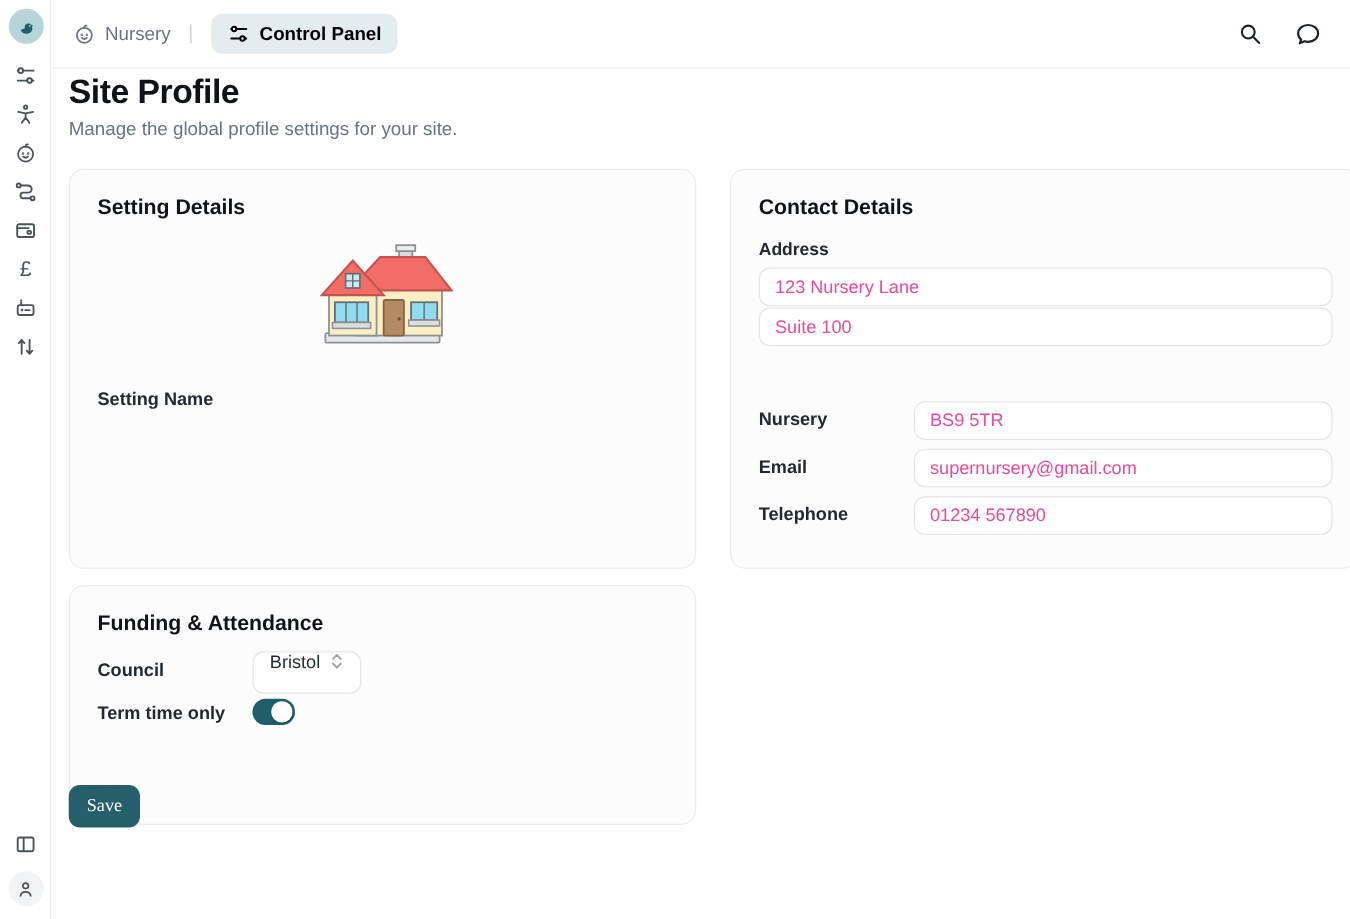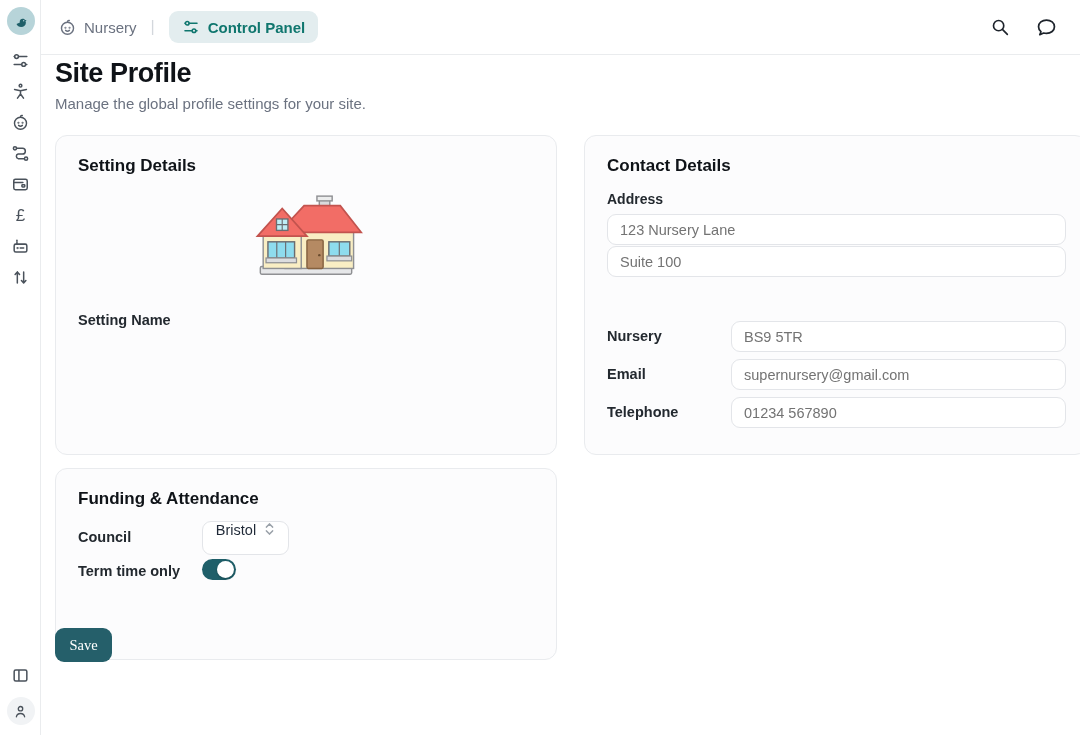--- a/index.html
+++ b/index.html
@@ -21,42 +21,42 @@
     flex-direction:column; align-items:center; gap:12px; }
   .avatar { width:28px; height:28px; border-radius:50%; background:#f1f3f5;
     display:flex; align-items:center; justify-content:center; color:#4a525b; cursor:pointer; }
 
   
   .header { position:absolute; left:41px; top:0; width:1039px; height:55px;
     border-bottom:1px solid #eaecee; background:#fff; display:flex; align-items:center; }
   .nav { display:flex; align-items:center; margin-left:17px; }
   .nav-item { display:flex; align-items:center; gap:7px; color:#6b7280; font-size:15px; cursor:pointer; }
   .nav-sep { color:#d3d7dc; font-size:16px; margin:0 14px; }
-  .badge { display:flex; align-items:center; gap:8px; background:#e3edef; color:#0f766e;
+  .badge { display:flex; align-items:center; gap:8px; background:#e3edef; color:#000000;
     font-size:15px; font-weight:700; padding:7px 13px; border-radius:9px; cursor:pointer; }
   .header-right { margin-left:auto; margin-right:22px; display:flex; align-items:center; gap:22px; }
   .hdr-icon { width:24px; height:24px; display:flex; align-items:center; justify-content:center;
     color:#1d232b; cursor:pointer; }
 
   
   .page-title { position:absolute; left:55px; top:58px; font-size:27px; font-weight:700;
     letter-spacing:-0.4px; color:#0f1318; }
   .page-sub { position:absolute; left:55px; top:95px; font-size:15px; color:#6b7280; }
 
   .card { position:absolute; background:#fcfcfd; border:1px solid #e9ebee; border-radius:12px; }
   .card-title { position:absolute; left:22px; top:20px; font-size:17px; font-weight:700; color:#0f1318; }
 
   #card-setting { left:55px; top:135px; width:502px; height:320px; }
   #card-contact { left:584px; top:135px; width:503px; height:320px; }
   #card-funding { left:55px; top:468px; width:502px; height:192px; }
 
   .field-label { font-size:14.5px; font-weight:600; color:#23292f; }
 
   .tb { background:#fff; border:1px solid #e3e5e9; border-radius:9px; height:31px;
-    font-size:14.5px; color:#737373; padding:0 12px; font-family:"Liberation Sans", sans-serif;
+    font-size:14.5px; color:#ec4899; padding:0 12px; font-family:"Liberation Sans", sans-serif;
     width:100%; outline:none; }
 
   
   .house-wrap { position:absolute; left:0; top:58px; width:100%; display:flex; justify-content:center; }
   #setting-name-label { position:absolute; left:22px; top:176px; }
   #setting-name-input { position:absolute; left:146px; top:169px; width:336px; }
 
   
   #address-label { position:absolute; left:22px; top:55px; font-size:14px; }
   .addr-input { position:absolute; left:22px; width:459px; }

